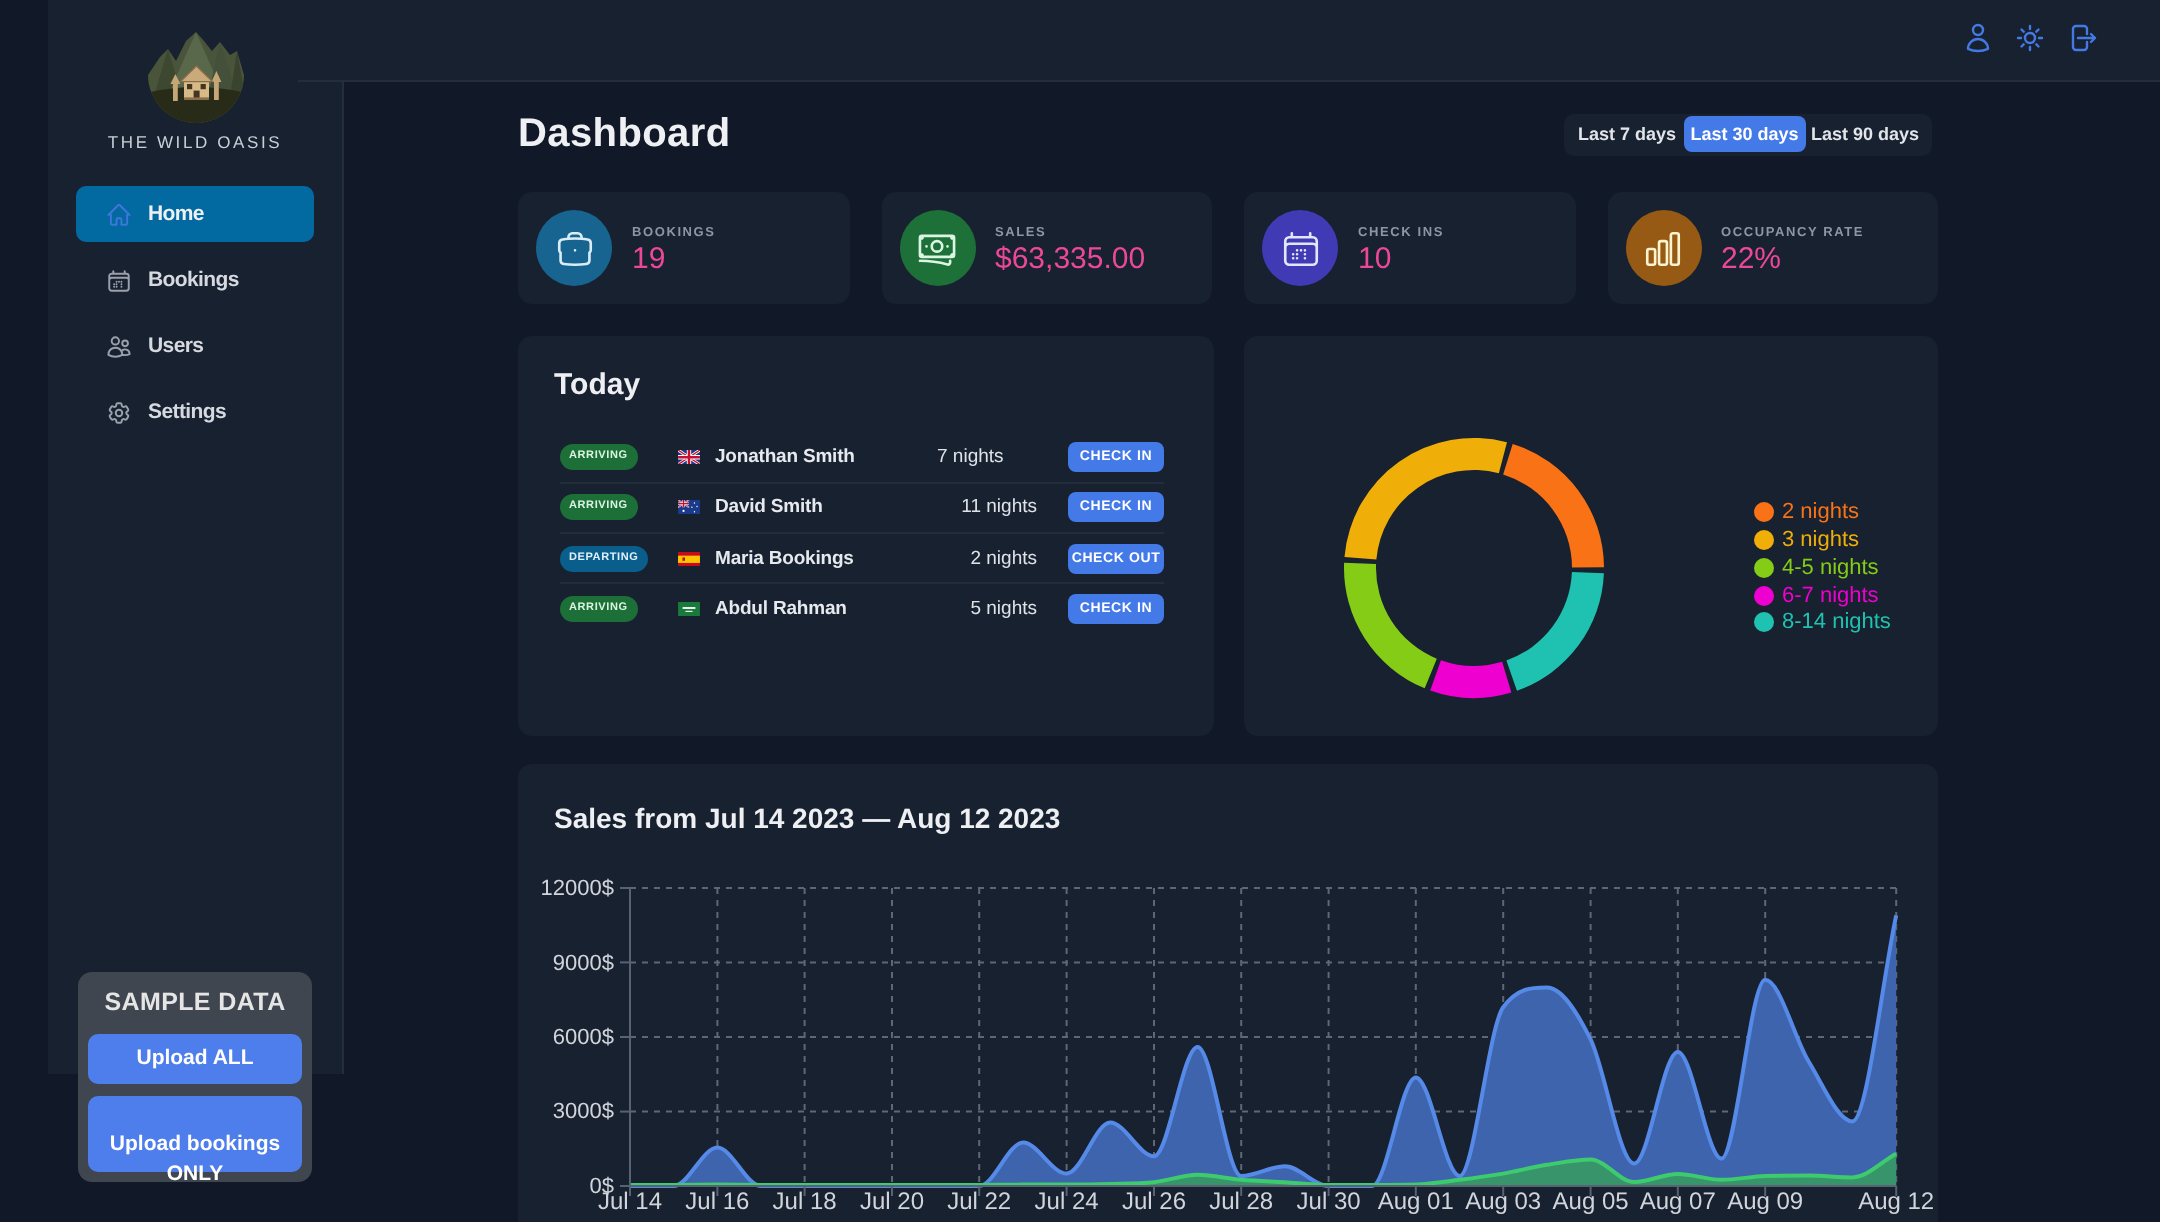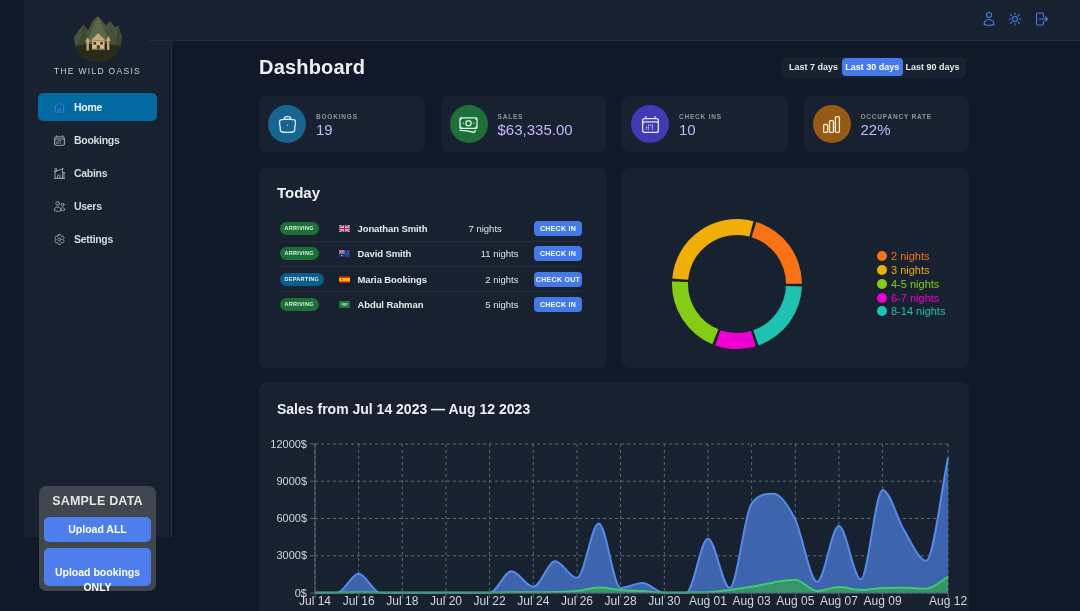--- a/index.html
+++ b/index.html
@@ -27,21 +27,21 @@
   .row1 { position:absolute; left:0; top:15px; width:710px; height:24px; }
   h1 { color:#eef0f3; font-size:20px; font-weight:700; letter-spacing:0.2px; }
   .filters { position:absolute; right:3px; top:0.5px; height:21.5px; background:#18212f; border-radius:5px; display:flex; align-items:center; padding:0 4px; }
   .filters span { font-size:9px; font-weight:700; color:#e2e5ea; width:56px; text-align:center; white-space:nowrap; }
   .filters .on { background:#4479e8; color:#fff; border-radius:4px; height:18px; line-height:18px; width:61.5px; }
   .stats { position:absolute; left:0; top:55px; width:710px; display:flex; gap:16px; }
   .stat { width:165.5px; height:56px; background:#18212f; border-radius:7px; position:relative; }
   .stat .circ { position:absolute; left:9px; top:9px; width:38px; height:38px; border-radius:50%; display:flex; align-items:center; justify-content:center; }
   .stat .circ svg { width:21px; height:21px; }
   .stat .tt { position:absolute; left:57px; top:16.5px; font-size:6.5px; font-weight:700; letter-spacing:0.8px; color:#8d95a2; }
-  .stat .vv { position:absolute; left:57px; top:25px; font-size:15px; font-weight:500; color:#c4b5fd; }
+  .stat .vv { position:absolute; left:57px; top:25px; font-size:15px; font-weight:500; color:#ec4899; }
   .panel { position:absolute; background:#18212f; border-radius:7px; }
   .p-today { left:0; top:127px; width:348px; height:200px; }
   .p-donut { left:363px; top:127px; width:347px; height:200px; }
   .panel h2 { color:#edeff2; font-size:15px; font-weight:700; position:absolute; left:18px; top:16px; }
   .p-chart { left:0; top:341px; width:710px; height:229px; border-radius:7px 7px 0 0; }
   .p-chart h2 { font-size:14px; top:19px; }
 </style>
 <style>
 .badge { display:inline-block; height:13px; line-height:13px; border-radius:8px; font-size:5.5px; font-weight:700; letter-spacing:0.3px; padding:0 5px; }
 .bg { background:#1d6f38; color:#d9f5e1; }
@@ -77,23 +77,20 @@
 </g>
 </svg>
   <div class="brand">THE WILD OASIS</div>
   <nav class="nav">
     <div class="item active"><svg viewBox="0 0 24 24" fill="none" class="icw">
           <path class="ic" stroke-width="1.8" stroke-linecap="round" stroke-linejoin="round" d="M2.25 12l8.954-8.955c.44-.439 1.152-.439 1.591 0L21.75 12M4.5 9.75v10.125c0 .621.504 1.125 1.125 1.125H9.75v-4.875c0-.621.504-1.125 1.125-1.125h2.25c.621 0 1.125.504 1.125 1.125V21h4.125c.621 0 1.125-.504 1.125-1.125V9.75"></path>
         </svg>Home</div>
     <div class="item"><svg viewBox="0 0 24 24" fill="none">
           <path class="ic" stroke-width="1.8" stroke-linecap="round" stroke-linejoin="round" d="M6.75 3v2.25M17.25 3v2.25M3 18.75V7.5a2.25 2.25 0 012.25-2.25h13.5A2.25 2.25 0 0121 7.5v11.25m-18 0A2.25 2.25 0 005.25 21h13.5A2.25 2.25 0 0021 18.75m-18 0v-7.5A2.25 2.25 0 015.25 9h13.5A2.25 2.25 0 0121 11.25v7.5m-6.75-6h.008v.008h-.008v-.008zm0 2.25h.008v.008h-.008V15zm0 2.25h.008v.008h-.008v-.008zM9.75 15h.008v.008H9.75V15zm0 2.25h.008v.008H9.75v-.008zM7.5 15h.008v.008H7.5V15zm0 2.25h.008v.008H7.5v-.008zm2.25-4.5h.008v.008H9.75v-.008zm2.25 0h.008v.008H12v-.008z"></path>
         </svg>Bookings</div>
-    <div class="item"><svg viewBox="0 0 24 24" fill="none">
-          <path class="ic" stroke-width="1.8" stroke-linecap="round" stroke-linejoin="round" d="M8.25 21v-4.875c0-.621.504-1.125 1.125-1.125h2.25c.621 0 1.125.504 1.125 1.125V21m0 0h4.5V3.545M12.75 21h7.5V10.75M2.25 21h1.5m18 0h-18M2.25 9l4.5-1.636M18.75 3l-1.5.545m0 6.205l3 1m1.5.5l-1.5-.5M6.75 7.364V3h-3v18m3-13.636l10.5-3.819"></path>
-        </svg>Cabins</div>
     <div class="item"><svg viewBox="0 0 24 24" fill="none">
           <path class="ic" stroke-width="1.8" stroke-linecap="round" stroke-linejoin="round" d="M15 19.128a9.38 9.38 0 002.625.372 9.337 9.337 0 004.121-.952 4.125 4.125 0 00-7.533-2.493M15 19.128v-.003c0-1.113-.285-2.16-.786-3.07M15 19.128v.106A12.318 12.318 0 018.624 21c-2.331 0-4.512-.645-6.374-1.766l-.001-.109a6.375 6.375 0 0111.964-3.07M12 6.375a3.375 3.375 0 11-6.75 0 3.375 3.375 0 016.75 0zm8.25 2.25a2.625 2.625 0 11-5.25 0 2.625 2.625 0 015.25 0z"></path>
         </svg>Users</div>
     <div class="item"><svg viewBox="0 0 24 24" fill="none">
           <path class="ic" stroke-width="1.8" stroke-linecap="round" stroke-linejoin="round" d="M9.594 3.94c.09-.542.56-.94 1.11-.94h2.593c.55 0 1.02.398 1.11.94l.213 1.281c.063.374.313.686.645.87.074.04.147.083.22.127.324.196.72.257 1.075.124l1.217-.456a1.125 1.125 0 011.37.49l1.296 2.247a1.125 1.125 0 01-.26 1.431l-1.003.827c-.293.24-.438.613-.431.992a6.759 6.759 0 010 .255c-.007.378.138.75.43.99l1.005.828c.424.35.534.954.26 1.43l-1.298 2.247a1.125 1.125 0 01-1.369.491l-1.217-.456c-.355-.133-.75-.072-1.076.124a6.57 6.57 0 01-.22.128c-.331.183-.581.495-.644.869l-.213 1.28c-.09.543-.56.941-1.11.941h-2.594c-.55 0-1.02-.398-1.11-.94l-.213-1.281c-.062-.374-.312-.686-.644-.87a6.52 6.52 0 01-.22-.127c-.325-.196-.72-.257-1.076-.124l-1.217.456a1.125 1.125 0 01-1.369-.49l-1.297-2.247a1.125 1.125 0 01.26-1.431l1.004-.827c.292-.24.437-.613.43-.992a6.932 6.932 0 010-.255c.007-.378-.138-.75-.43-.99l-1.004-.828a1.125 1.125 0 01-.26-1.43l1.297-2.247a1.125 1.125 0 011.37-.491l1.216.456c.356.133.751.072 1.076-.124.072-.044.146-.087.22-.128.332-.183.582-.495.644-.869l.214-1.281z"></path>
           <path class="ic" stroke-width="1.8" stroke-linecap="round" stroke-linejoin="round" d="M15 12a3 3 0 11-6 0 3 3 0 016 0z"></path>
         </svg>Settings</div>
   </nav>
   <div class="sample">
     <h3>SAMPLE DATA</h3>

